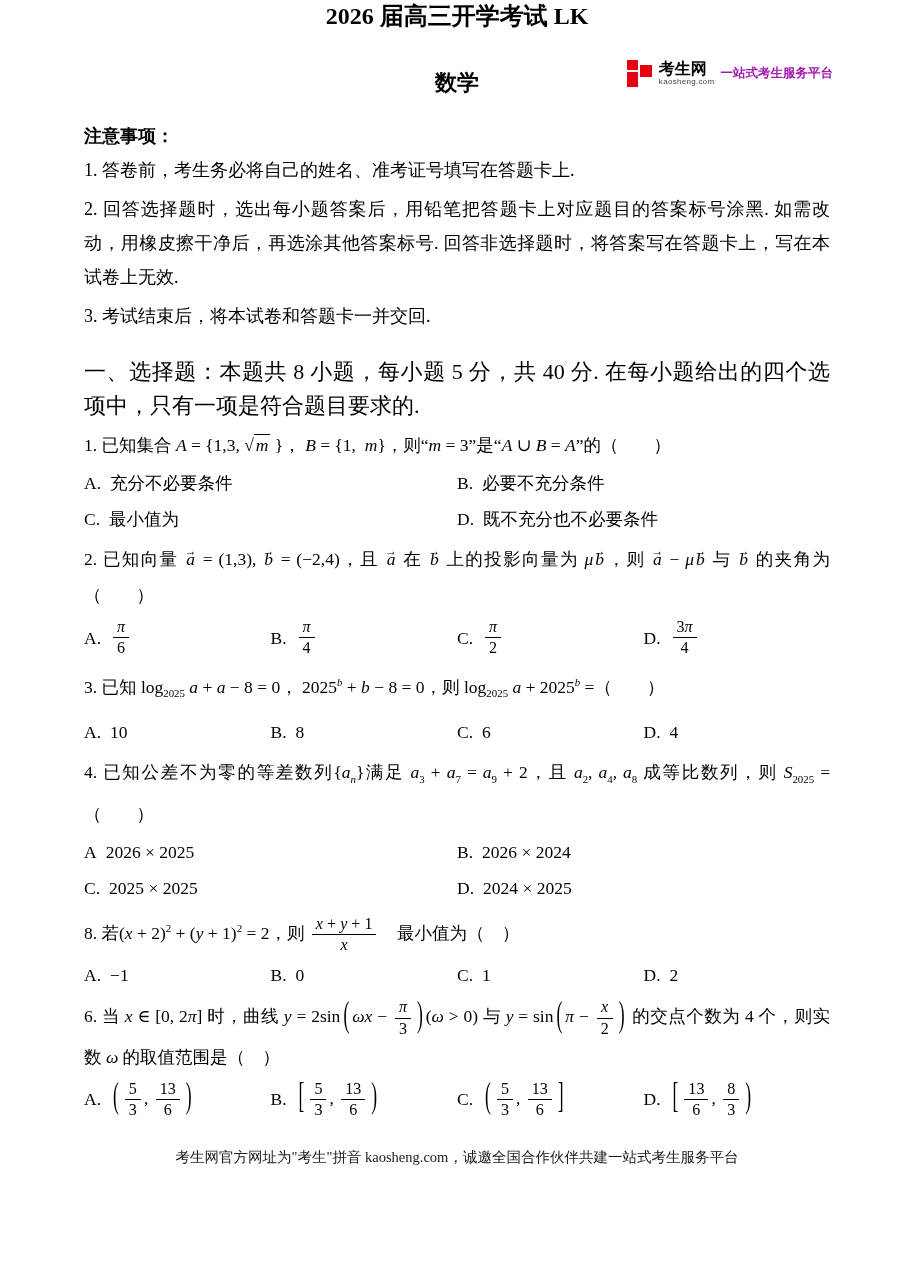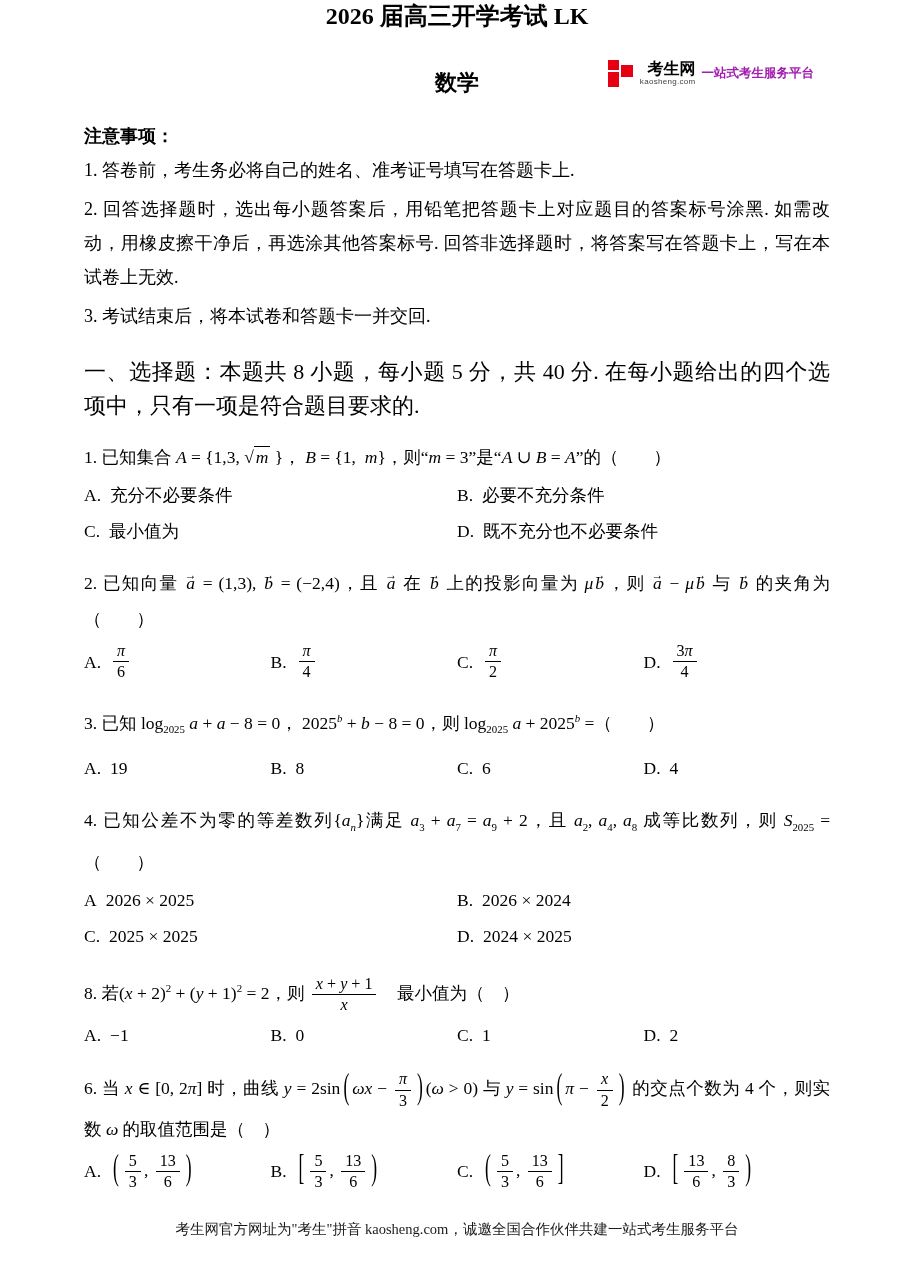--- a/index.html
+++ b/index.html
@@ -6,40 +6,40 @@
   html,body { background:#888; }
   .page {
     width:900px; min-height:1273px; margin:0 auto; background:#ffffff;
     position:relative; color:#000;
     font-family:"Liberation Serif","DejaVu Serif",serif;
     overflow:hidden;
   }
   .content { padding:0 70px 0 84px; }
 
   
-  .logo-wrap { position:absolute; top:60px; right:86px; display:flex; align-items:center;text-align:right; }
+  .logo-wrap { position:absolute; top:60px; right:67px; display:flex; align-items:center; }
   .logo-icon { width:27px; height:27px; position:relative; flex:0 0 auto; }
   .logo-icon .b1,.logo-icon .b2,.logo-icon .b3 { position:absolute; background:#e60012; }
   .b1 { left:0; top:0; width:42%; height:38%; }
   .b2 { left:0; top:46%; width:42%; height:54%; }
   .b3 { left:50%; top:20%; width:42%; height:42%; }
   .logo-txt { margin-left:5px; }
   .logo-brand { font-size:16px; font-weight:bold; line-height:1.05; font-family:"Liberation Sans",sans-serif; }
   .logo-domain { font-size:8px; color:#444; letter-spacing:.3px; font-family:"Liberation Sans",sans-serif; }
   .logo-tag { color:#a21caf; font-size:12.5px; font-weight:bold; margin-left:6px; font-family:"Liberation Sans",sans-serif; }
 
   .title { text-align:center; font-size:24px; font-weight:bold; }
   .subtitle { text-align:center; font-size:22px; font-weight:bold; margin-top:36px; }
 
   .notice-head { margin-top:26px; font-size:18px; font-weight:bold; }
   .notice-item { font-size:18px; font-weight:normal; line-height:34px; margin-top:5px; text-align:justify; }
 
   .section-head { font-size:22px; font-weight:normal; line-height:34px; margin-top:22px; text-align:justify; }
 
-  .question { margin-top:16px; }
+  .question { margin-top:4px; }
   .q-stem { font-size:17.5px; line-height:36px; text-align:justify; }
   .opts { display:flex; flex-wrap:wrap; margin-top:2px; }
   .opt { display:flex; align-items:center; font-size:17.5px; line-height:32px; padding:2px 0; }
   .cols4 .opt { width:25%; }
   .cols2 .opt { width:50%; }
   .opt-label { margin-right:9px; }
 
   
   .m, .ct { white-space:pre-wrap; }
   i { font-family:"Liberation Serif","DejaVu Serif",serif; }
@@ -133,21 +133,21 @@
               <span class="opt-label">D.</span>
               <span class="opt-body"><span class="frac"><span class="fn">3<i>π</i></span><span class="fd">4</span></span></span>
             </div>
           </div>
         </div>
         <div class="question">
           <p class="q-stem"><span class="ct">3. 已知 </span><span class="ct">log</span><sub>2025</sub><span class="m"> <i>a</i> + <i>a</i> − 8 = 0</span><span class="ct">， </span><span class="m">2025</span><sup><i>b</i></sup><span class="m"> + <i>b</i> − 8 = 0</span><span class="ct">，则 </span><span class="ct">log</span><sub>2025</sub><span class="m"> <i>a</i> + 2025</span><sup><i>b</i></sup><span class="m"> =</span><span class="ct">（　　）</span></p>
           <div class="opts cols4">
             <div class="opt">
               <span class="opt-label">A.</span>
-              <span class="opt-body"><span class="m">19</span></span>
+              <span class="opt-body"><span class="m">10</span></span>
             </div>
             <div class="opt">
               <span class="opt-label">B.</span>
               <span class="opt-body"><span class="m">8</span></span>
             </div>
             <div class="opt">
               <span class="opt-label">C.</span>
               <span class="opt-body"><span class="m">6</span></span>
             </div>
             <div class="opt">

